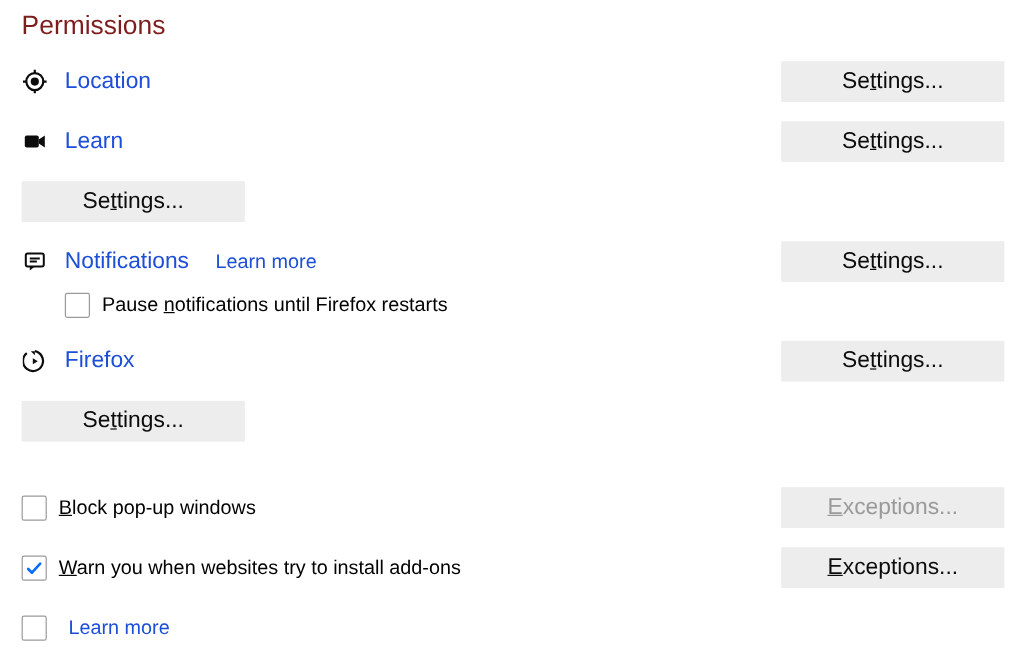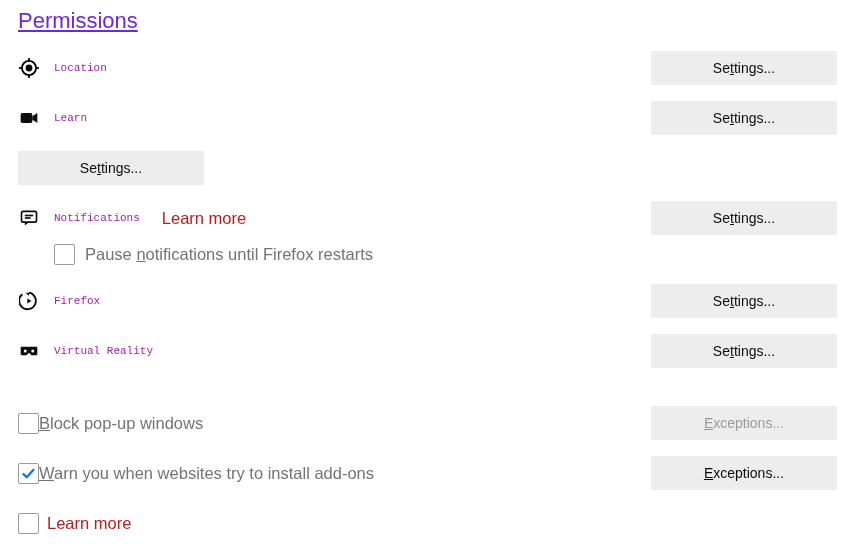--- a/index.html
+++ b/index.html
@@ -12,22 +12,21 @@
     color: #0c0c0d;
     width: 855px;
   }
   .container {
     padding: 4px 18px 20px 18px;
   }
   h1 {
     font-size: 22px;
     font-weight: 400;
     margin: 4px 0 16px 0;
-    color: #6d28d9;
-    text-decoration: underline;
+    color: #7f1d1d;
   }
   .row {
     display: flex;
     align-items: center;
     justify-content: space-between;
     min-height: 36px;
     margin-bottom: 14px;
   }
   .row-left {
     display: flex;
@@ -38,37 +37,36 @@
   .icon-wrap {
     width: 22px;
     height: 22px;
     display: flex;
     align-items: center;
     justify-content: center;
     flex-shrink: 0;
   }
   .icon-wrap svg { width: 20px; height: 20px; }
   .label {
-    font-size: 11px;
-    color: #a21caf;
-    font-family: Liberation Mono, monospace;
+    font-size: 19px;
+    color: #1d4ed8;
   }
   .link {
-    color: #b91c1c;
+    color: #1d4ed8;
     font-size: 16.5px;
     margin-left: 8px;
     cursor: pointer;
     text-align: right;
   }
   .btn {
     background: #ededed;
     border: none;
     height: 34px;
     min-width: 186px;
-    font-size: 14px;
+    font-size: 19px;
     color: #0c0c0d;
     cursor: pointer;
     font-family: inherit;
     padding: 0 12px;
   }
   .btn[disabled] {
     color: #9a9a9a;
     cursor: default;
   }
   .sub-row {
@@ -80,39 +78,39 @@
   .checkbox-row {
     display: flex;
     align-items: center;
     justify-content: space-between;
     min-height: 36px;
     margin-bottom: 14px;
   }
   .checkbox-left {
     display: flex;
     align-items: center;
-    gap: 0;
+    gap: 10px;
   }
   .cb {
     width: 21px;
     height: 21px;
     border: 1px solid #9a9a9a;
     border-radius: 2px;
     background: #fff;
     display: flex;
     align-items: center;
     justify-content: center;
     cursor: pointer;
     flex-shrink: 0;
   }
   .cb svg { width: 15px; height: 15px; display: none; }
   .cb.checked svg { display: block; }
   .cb-label {
     font-size: 16.5px;
-    color: #737373;
+    color: #000000;
   }
   .spacer { height: 22px; }
 </style>
 </head>
 <body>
 
 <div class="container">
   <h1>Permissions</h1>
 
   <div class="row">
@@ -180,30 +178,20 @@
             <polyline points="8 2 12 2 12 6" fill="#0c0c0d" stroke="none"></polyline>
             <path d="M10 9 L10 15 L15 12 Z" fill="#0c0c0d" stroke="none"></path>
           </svg>
       </span>
       <span class="label">Firefox</span>
     </div>
     <button class="btn">Se<u>t</u>tings...</button>
   </div>
 
   <div class="row">
-    <div class="row-left">
-      <span class="icon-wrap">
-        <svg viewBox="0 0 24 24" fill="#0c0c0d">
-            <path d="M3 7 h18 a1 1 0 0 1 1 1 v8 a1 1 0 0 1 -1 1 h-6 l-3 -3 l-3 3 h-6 a1 1 0 0 1 -1 -1 v-8 a1 1 0 0 1 1 -1 z"></path>
-            <circle cx="7.5" cy="12" r="1.8" fill="#fff"></circle>
-            <circle cx="16.5" cy="12" r="1.8" fill="#fff"></circle>
-          </svg>
-      </span>
-      <span class="label">Virtual Reality</span>
-    </div>
     <button class="btn">Se<u>t</u>tings...</button>
   </div>
 
   <div class="spacer"></div>
 
   <div class="checkbox-row">
     <div class="checkbox-left">
       <span class="cb">
         
       </span>

